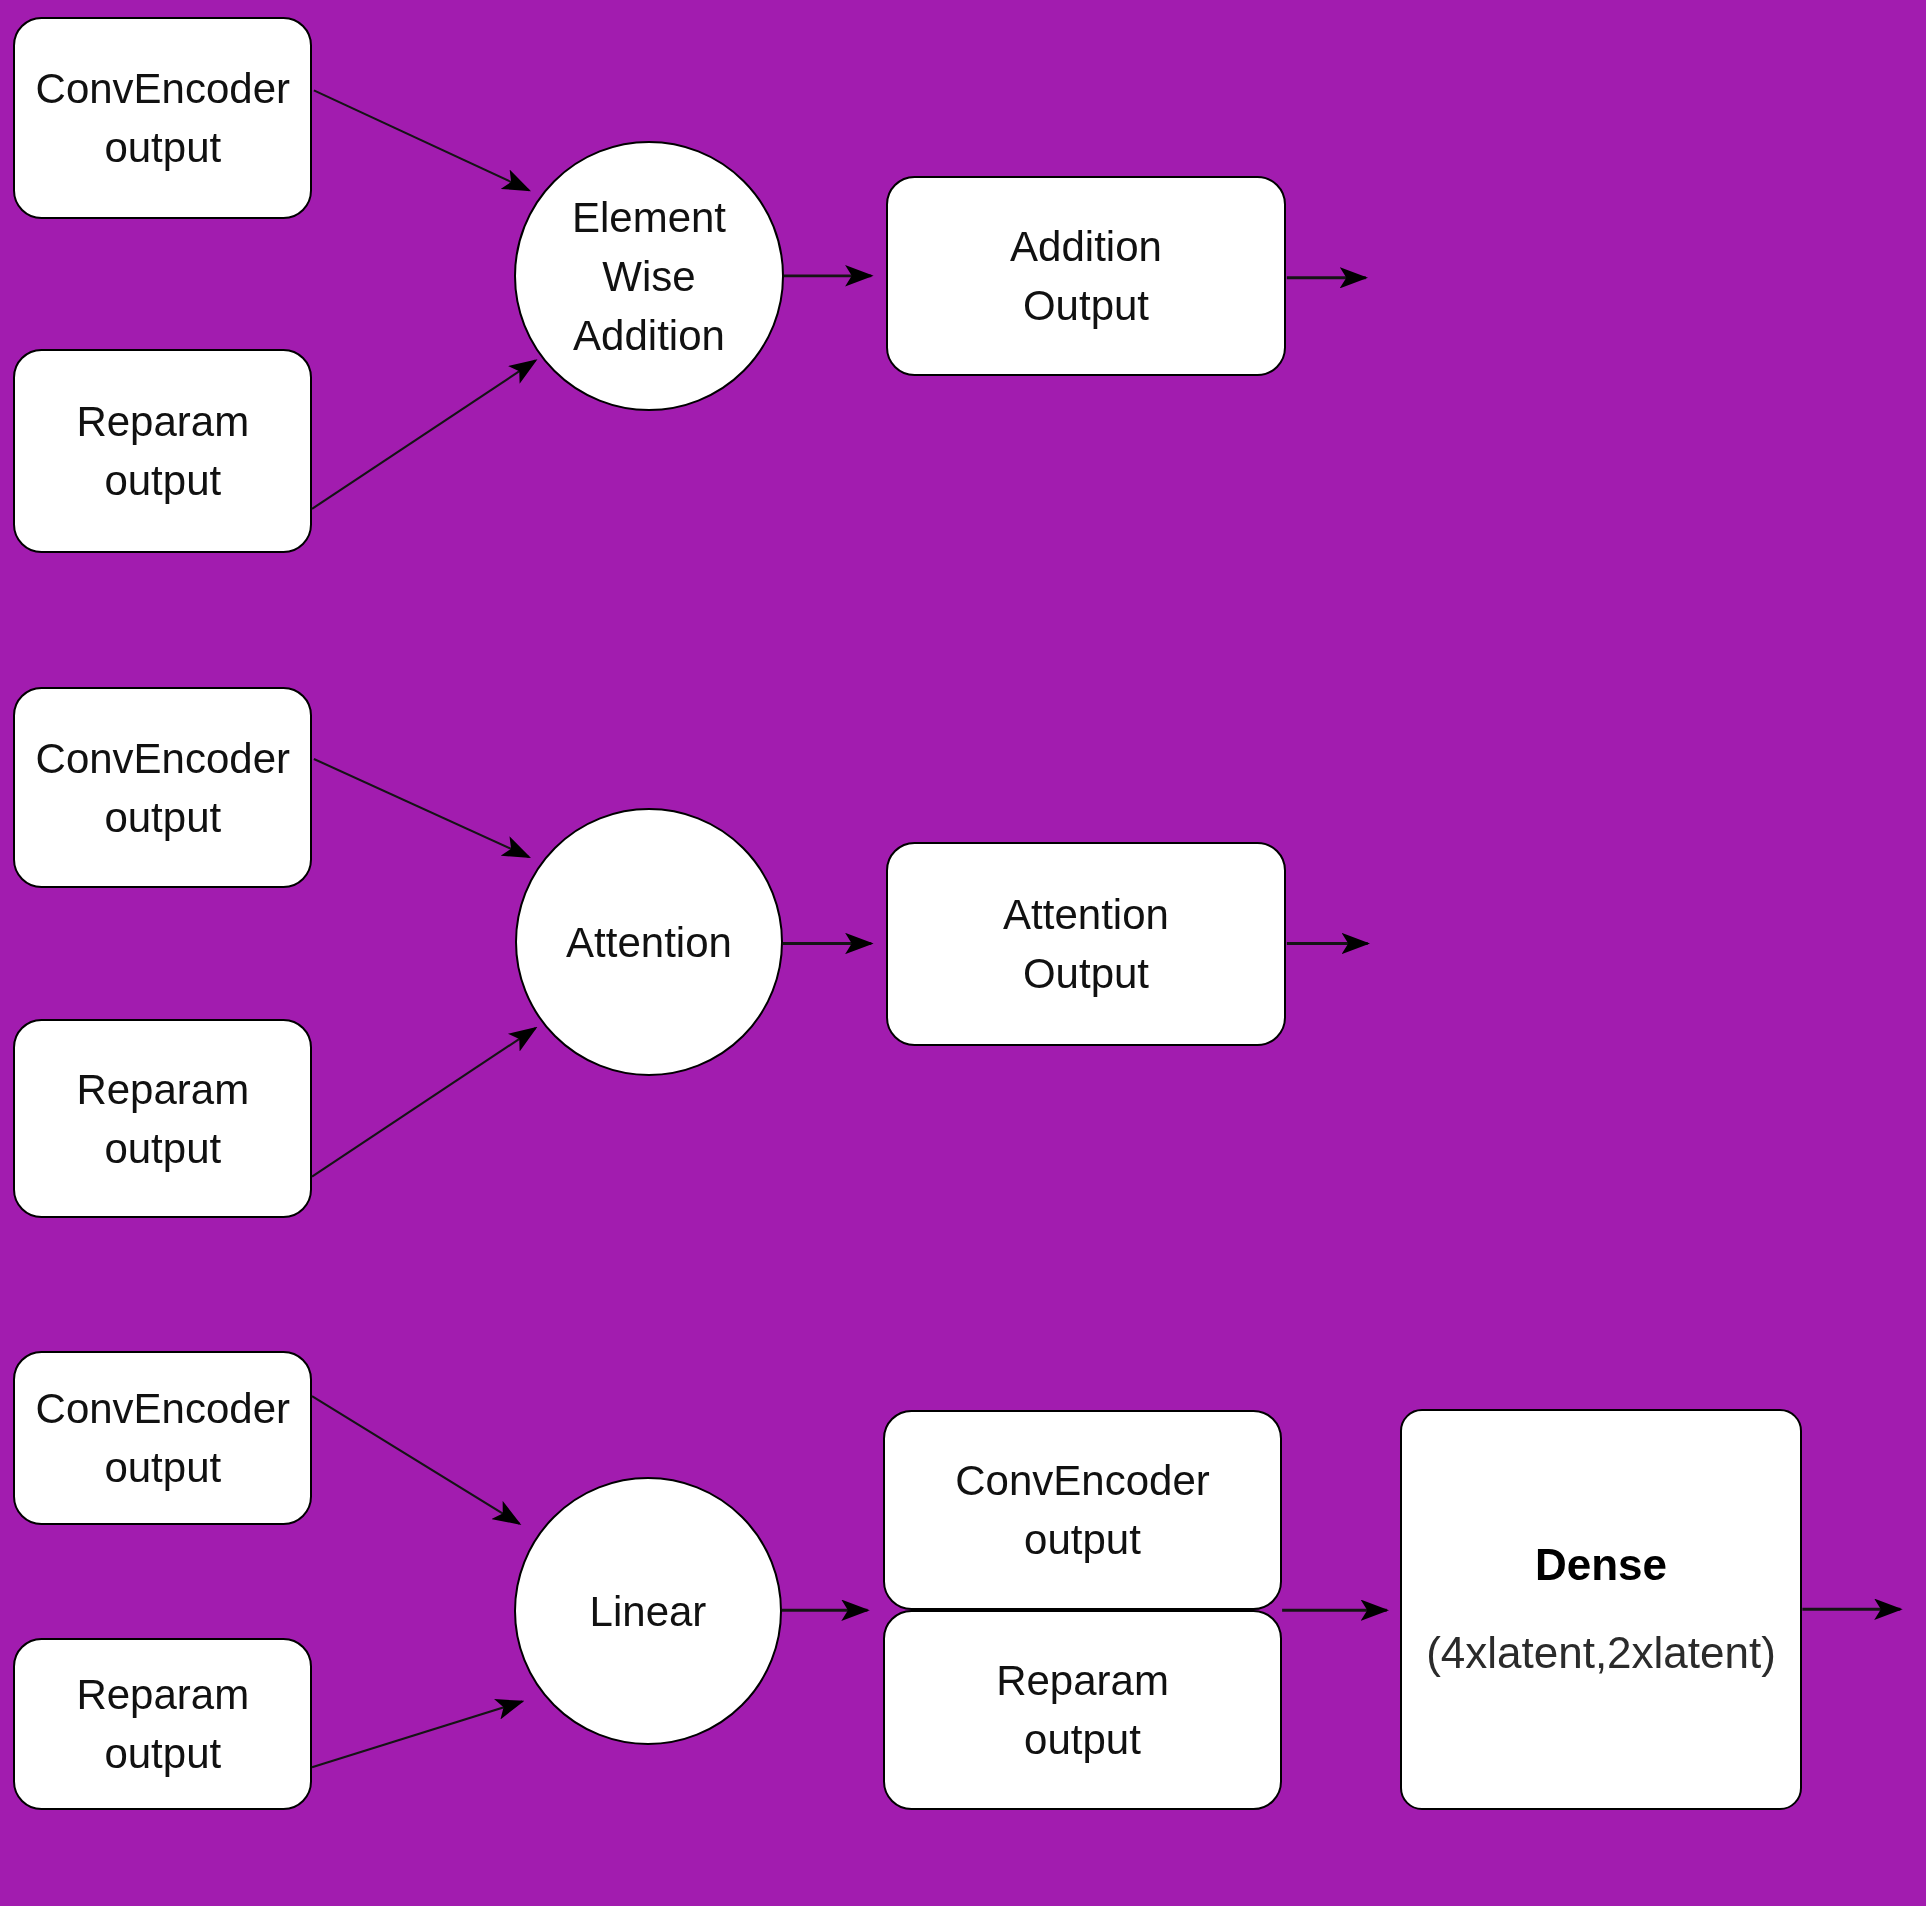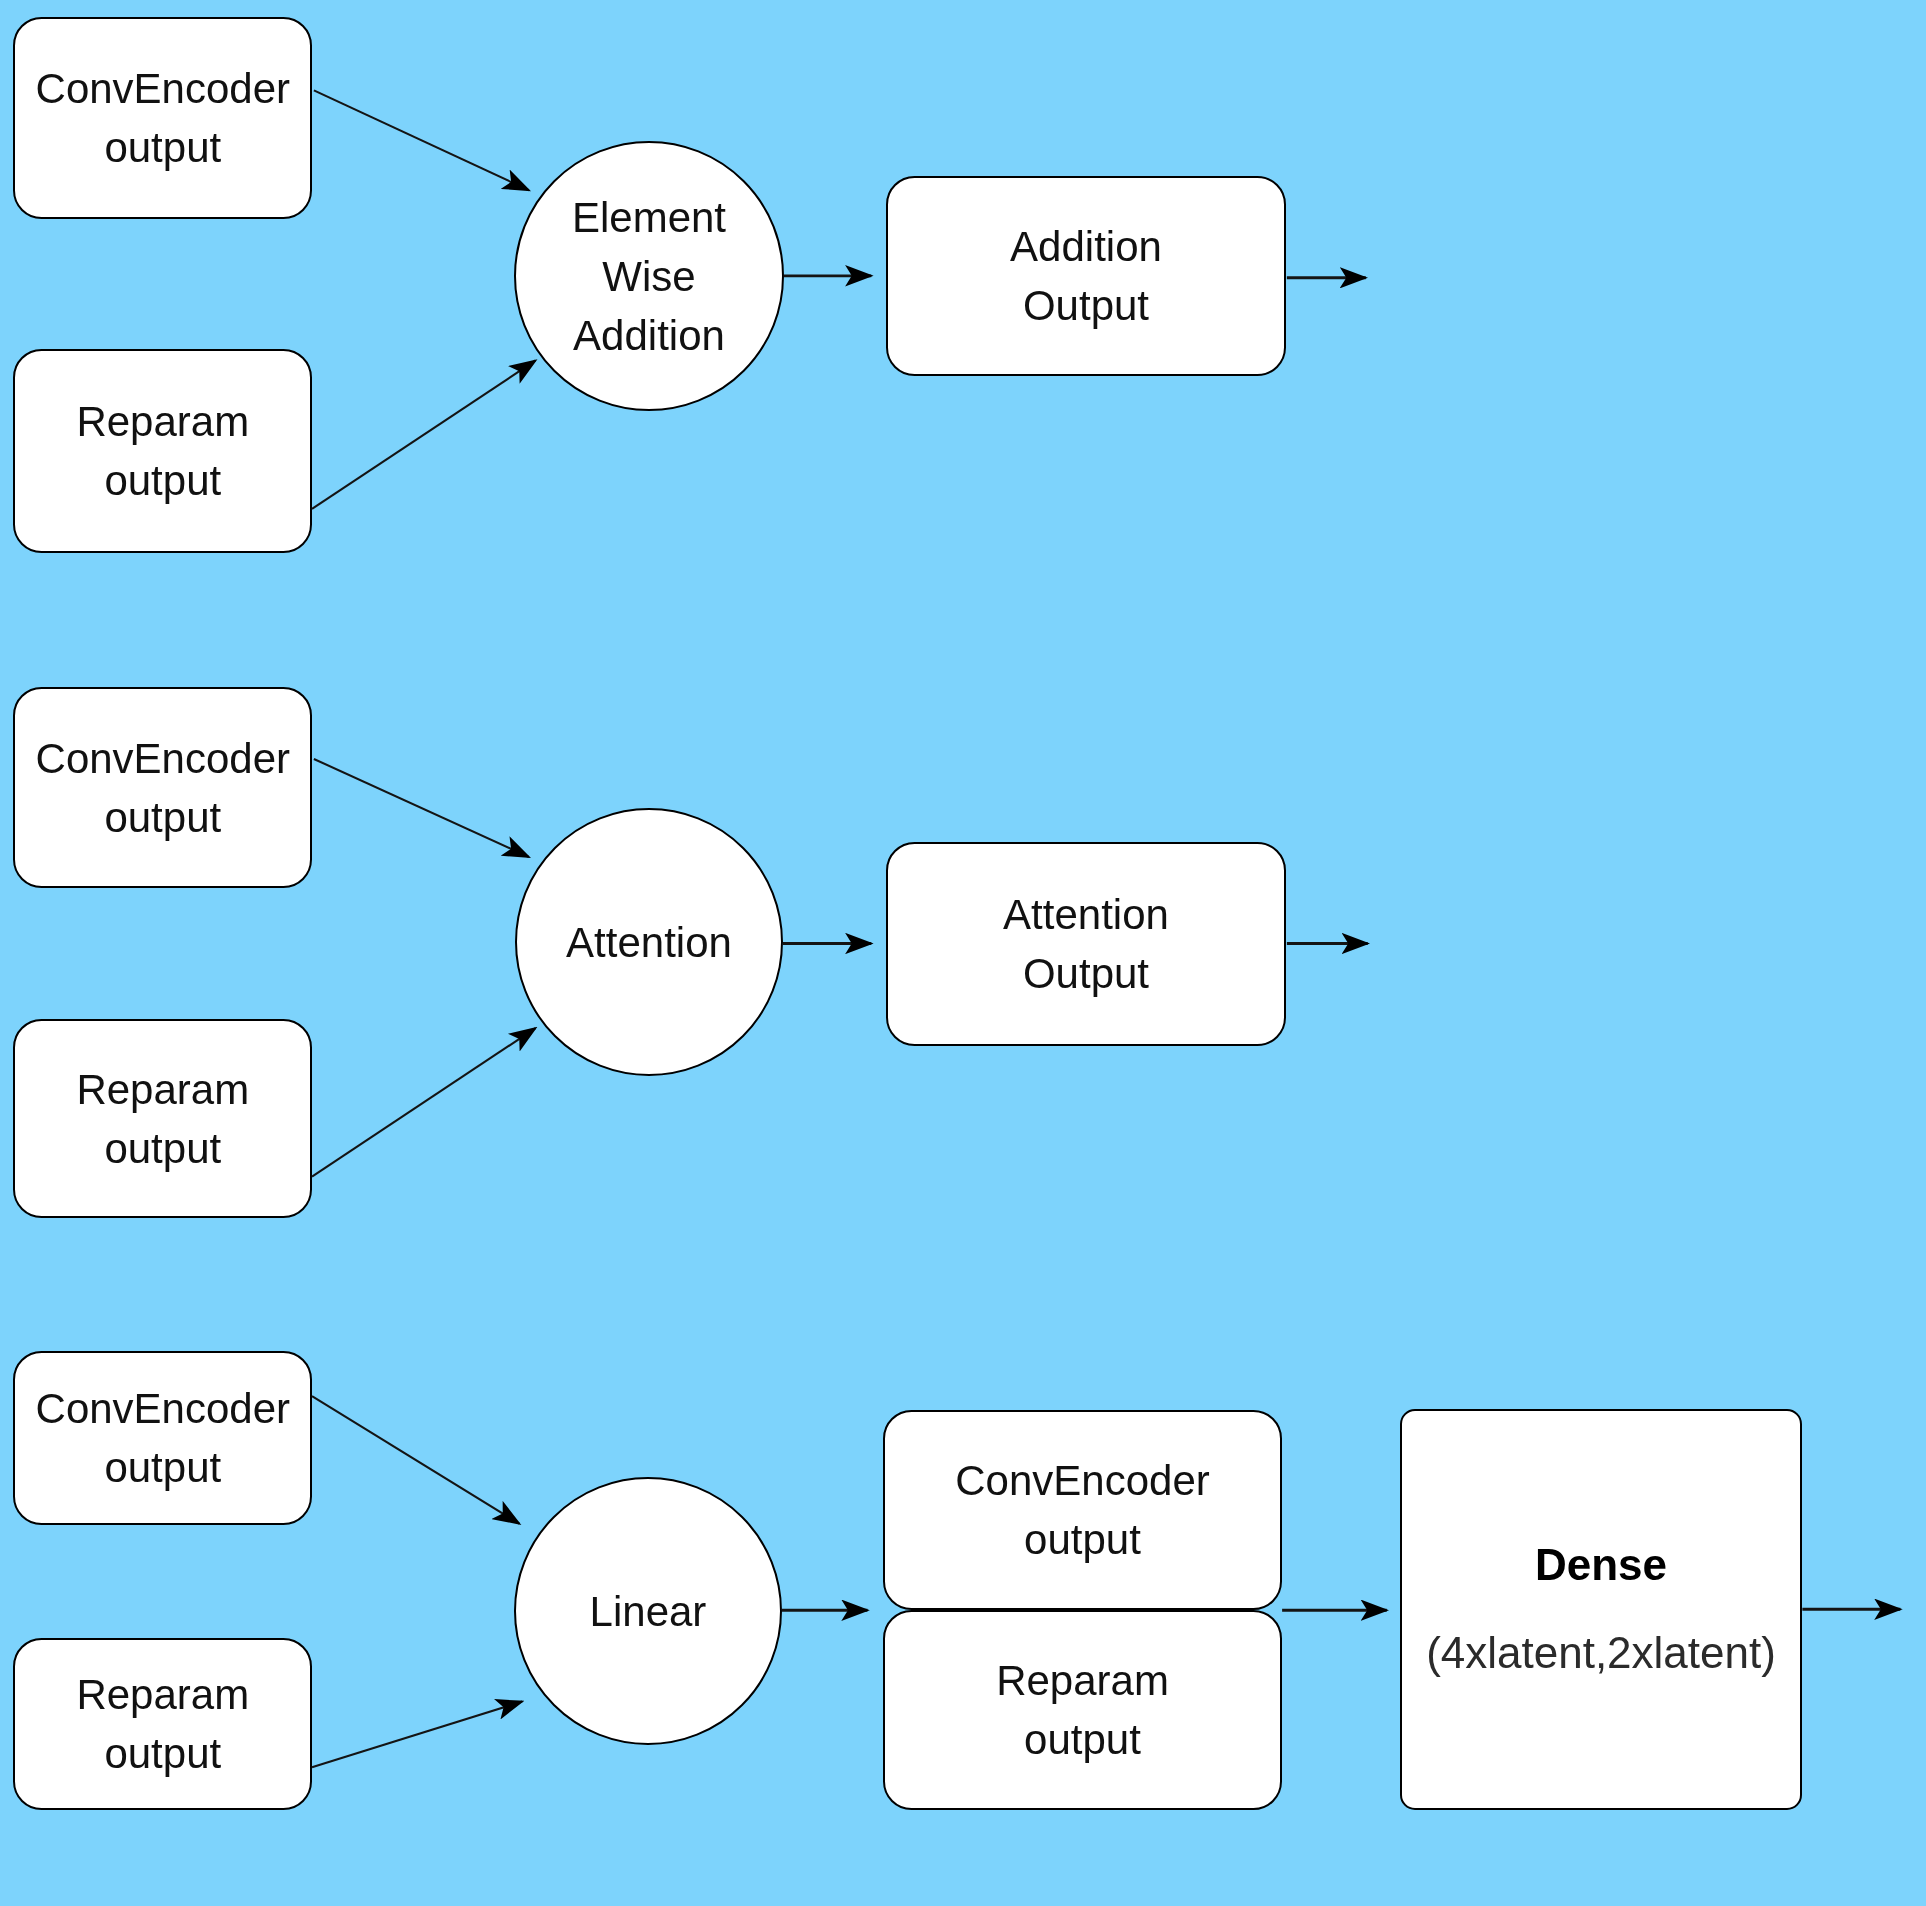--- a/index.html
+++ b/index.html
@@ -1,39 +1,39 @@
 <!DOCTYPE html>
 <html style="font-size:15px"><head>
 <meta charset="utf-8">
 <style>
   html,body{margin:0;padding:0;background:#ffffff;}
   #canvas{
     position:relative;
     width:1927px;height:1906px;
-    background:#7dd3fc;
+    background:#a21caf;
     font-family:"Liberation Sans", sans-serif;
     overflow:hidden;
   }
   .node{
     position:absolute;
     box-sizing:border-box;
     background:#ffffff;
     border:2.4px solid #000000;
     border-radius:28.5px;
     display:flex;
     flex-direction:column;
     align-items:center;
     justify-content:center;
     text-align:center;
     font-size:42px;
     line-height:59px;
     color:#111111;
   }
   .circle{border-radius:50%;}
-  .dense{border-radius:15px;}
+  .dense{border-radius:22px;}
   .dense .title{font-weight:bold;font-size:44px;line-height:53px;margin-bottom:32px;color:#000000;}
   .dense .sub{font-size:44px;line-height:59px;color:#2b2b2b;white-space:nowrap;}
   .line{display:block;}
   #arrows{
     position:absolute;left:0;top:0;width:1927px;height:1906px;
     pointer-events:none;
   }
   #arrows line{stroke:#141414;}
   .thin{stroke-width:2.2;}
   .thick{stroke-width:3;}

